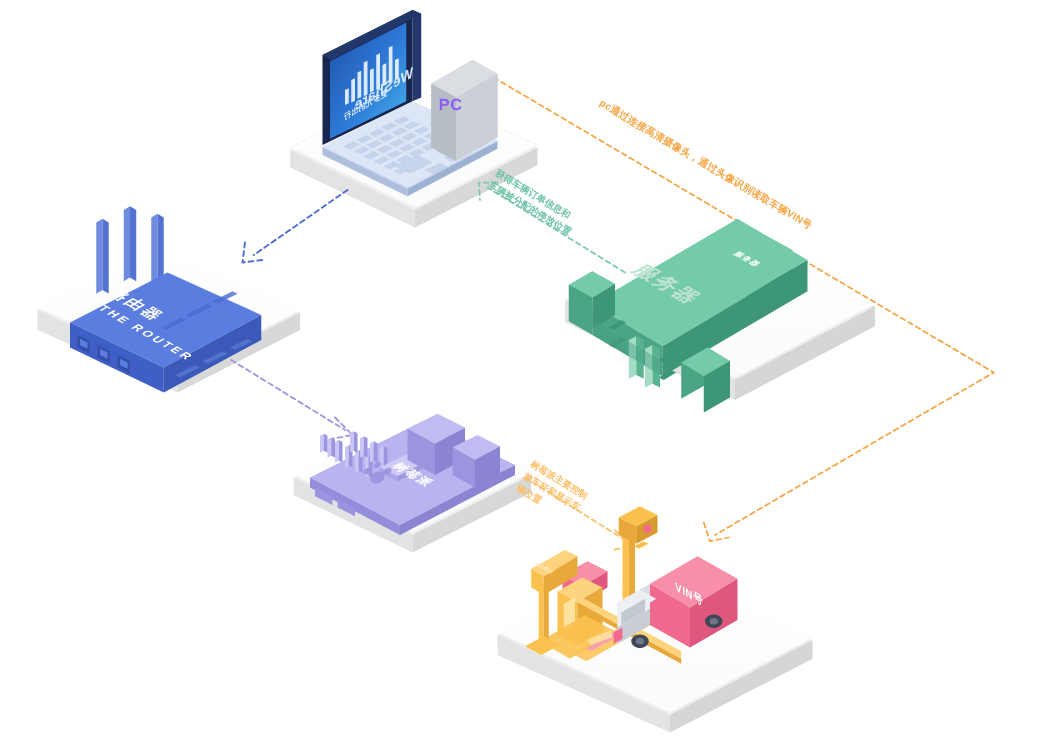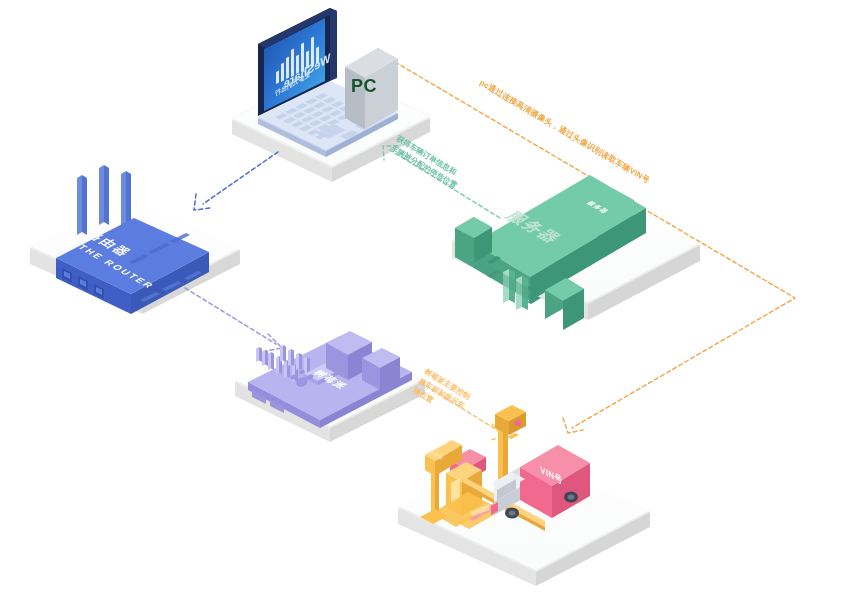--- a/index.html
+++ b/index.html
@@ -26,21 +26,21 @@
   .green-txt{color:#6FC2A4;}
   .orange2-txt{color:#FBBF6A;}
 
   
   .dev-txt{position:absolute;transform-origin:0 0;white-space:pre;font-weight:bold;}
   .router-cn{color:#ffffff;font-size:13px;letter-spacing:2px;}
   .router-en{color:#ffffff;font-size:9.5px;letter-spacing:2.2px;}
   .server-cn{color:#BFE3D3;font-size:17px;letter-spacing:1px;}
   .server-tag{color:#ffffff;font-size:6.5px;letter-spacing:.5px;}
   .pi-cn{color:#ffffff;font-size:10px;letter-spacing:1px;}
-  .pc-txt{color:#14532d;font-size:18px;letter-spacing:.5px;}
+  .pc-txt{color:#8b5cf6;font-size:13px;letter-spacing:.5px;}
   .screen-txt{color:#dbe9ff;font-size:9px;letter-spacing:.4px;}
   .truck-txt{color:#ffffff;font-size:9px;letter-spacing:.5px;}
   .sign-txt{color:#FFE3B0;font-size:4.6px;letter-spacing:.3px;}
 </style>
 </head>
 <body>
 
 <div id="stage">
 
 <svg id="scene" viewBox="0 0 844 600" xmlns="http://www.w3.org/2000/svg">

